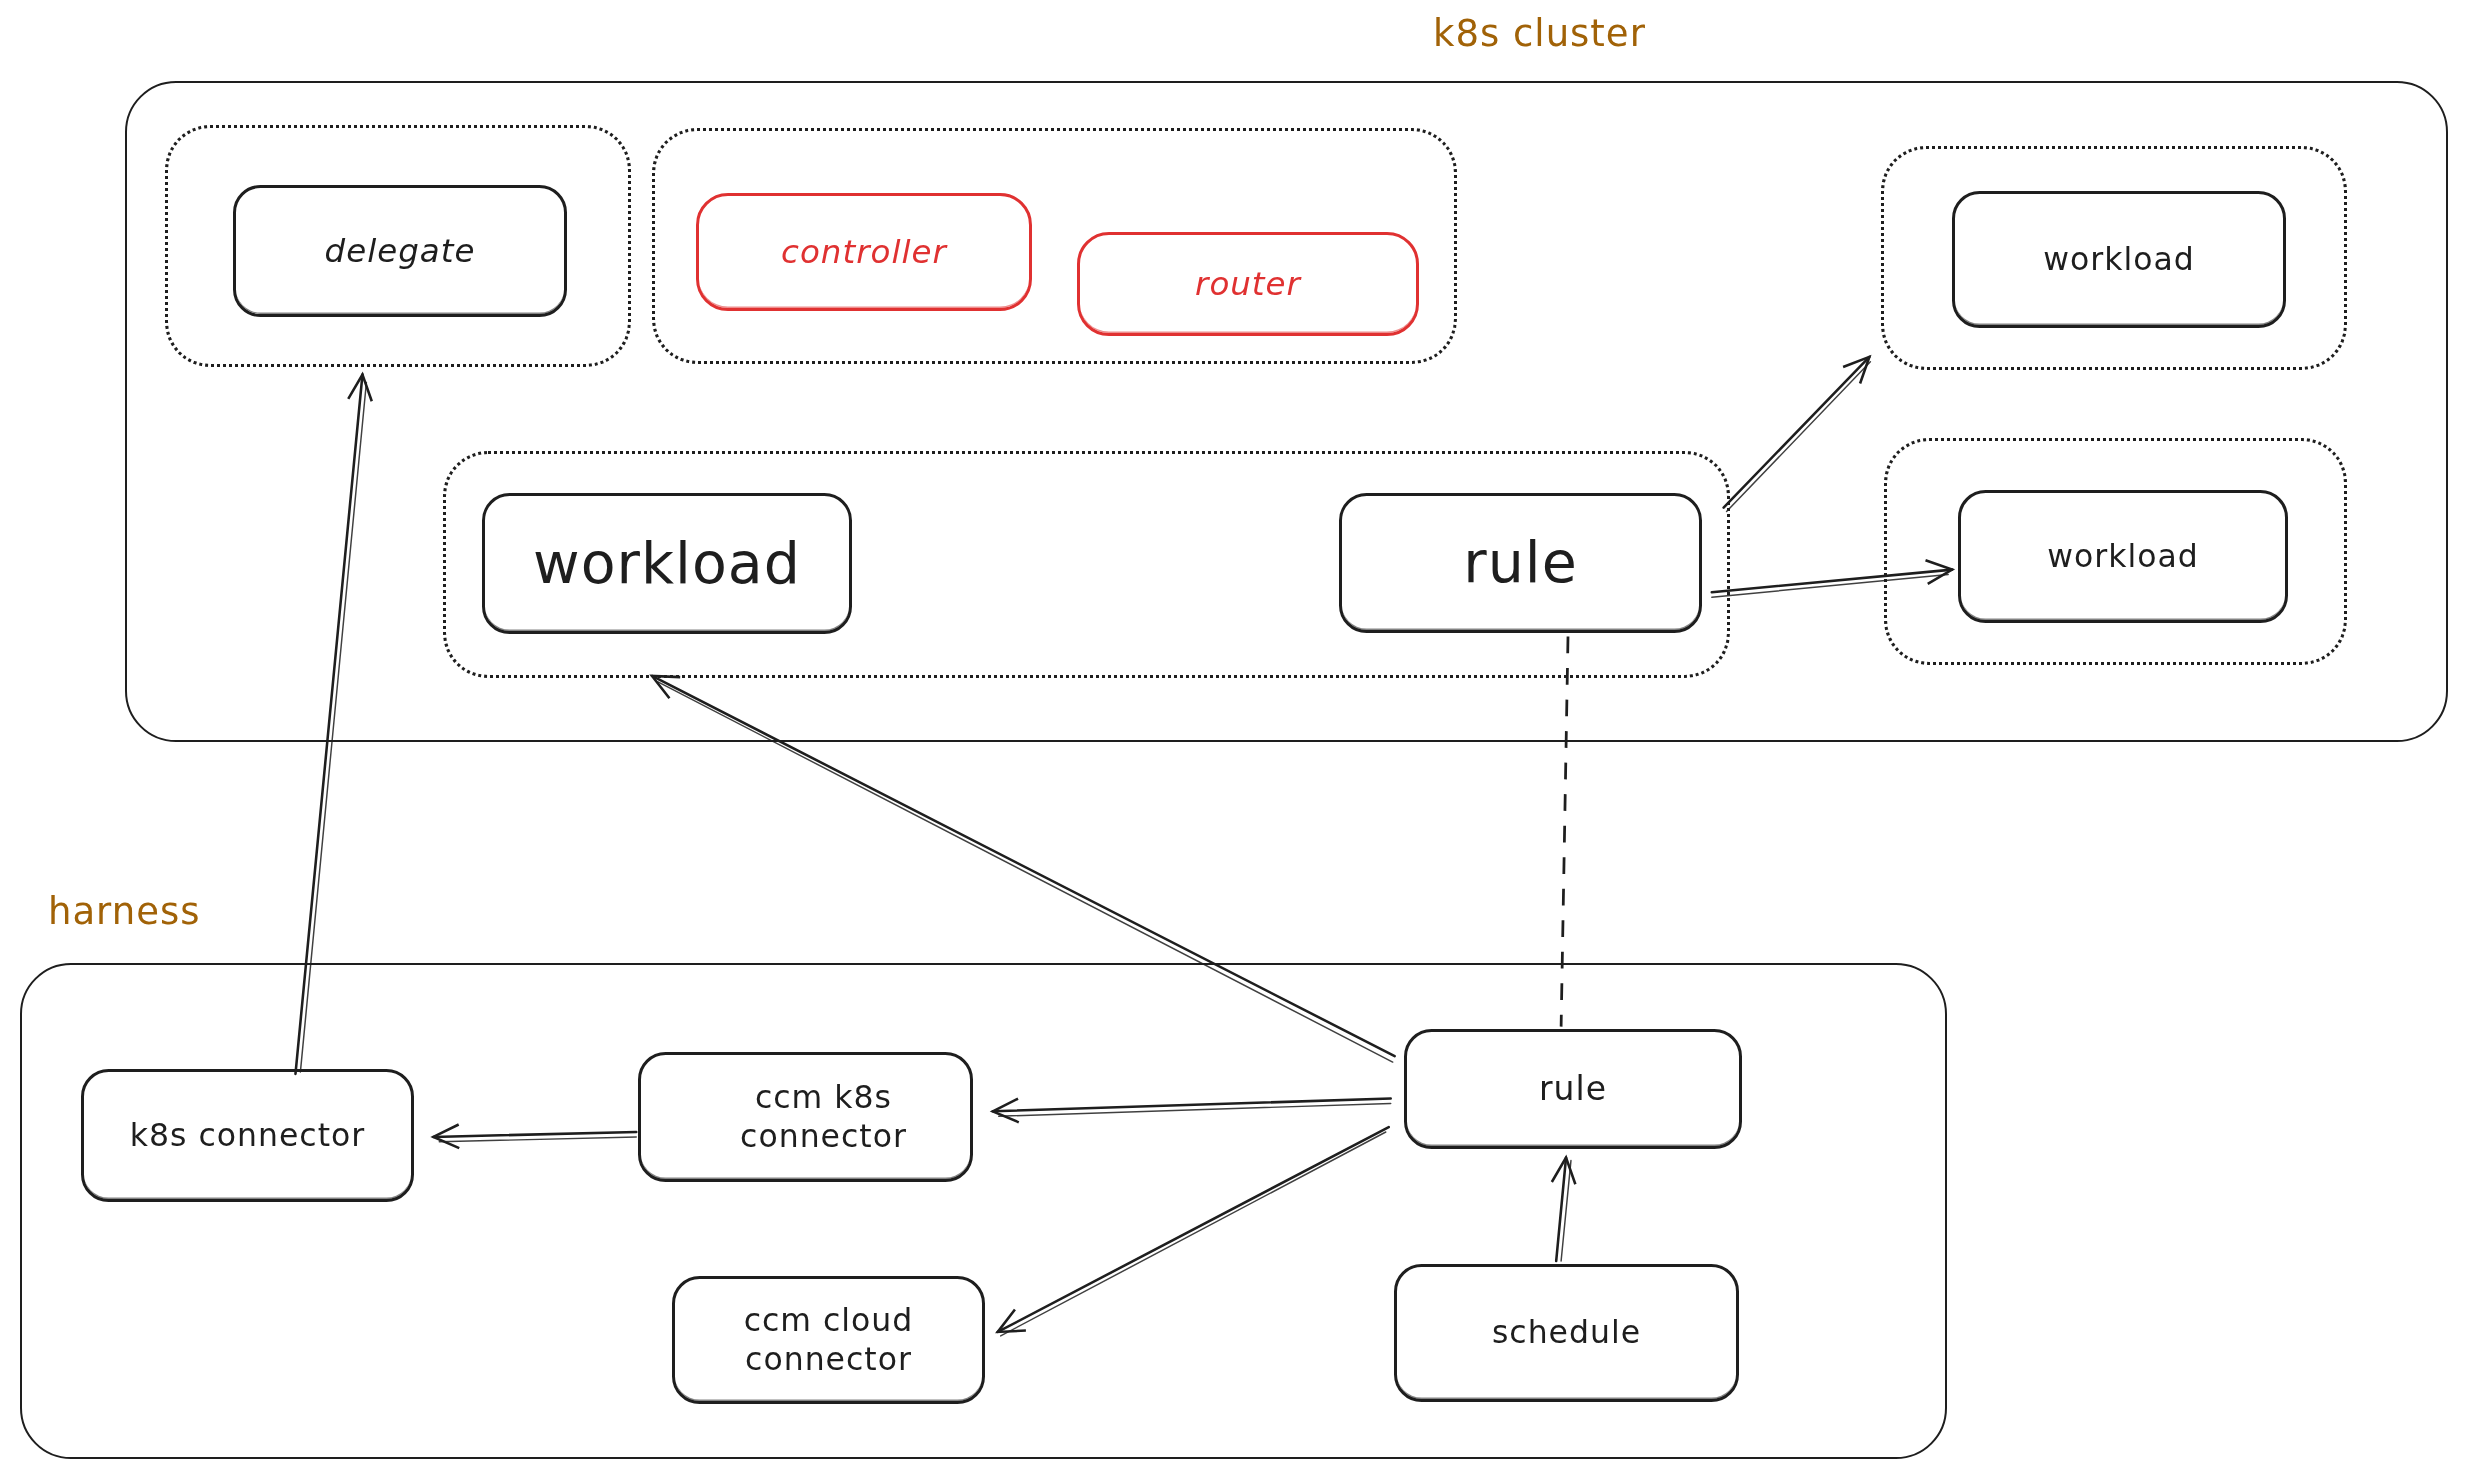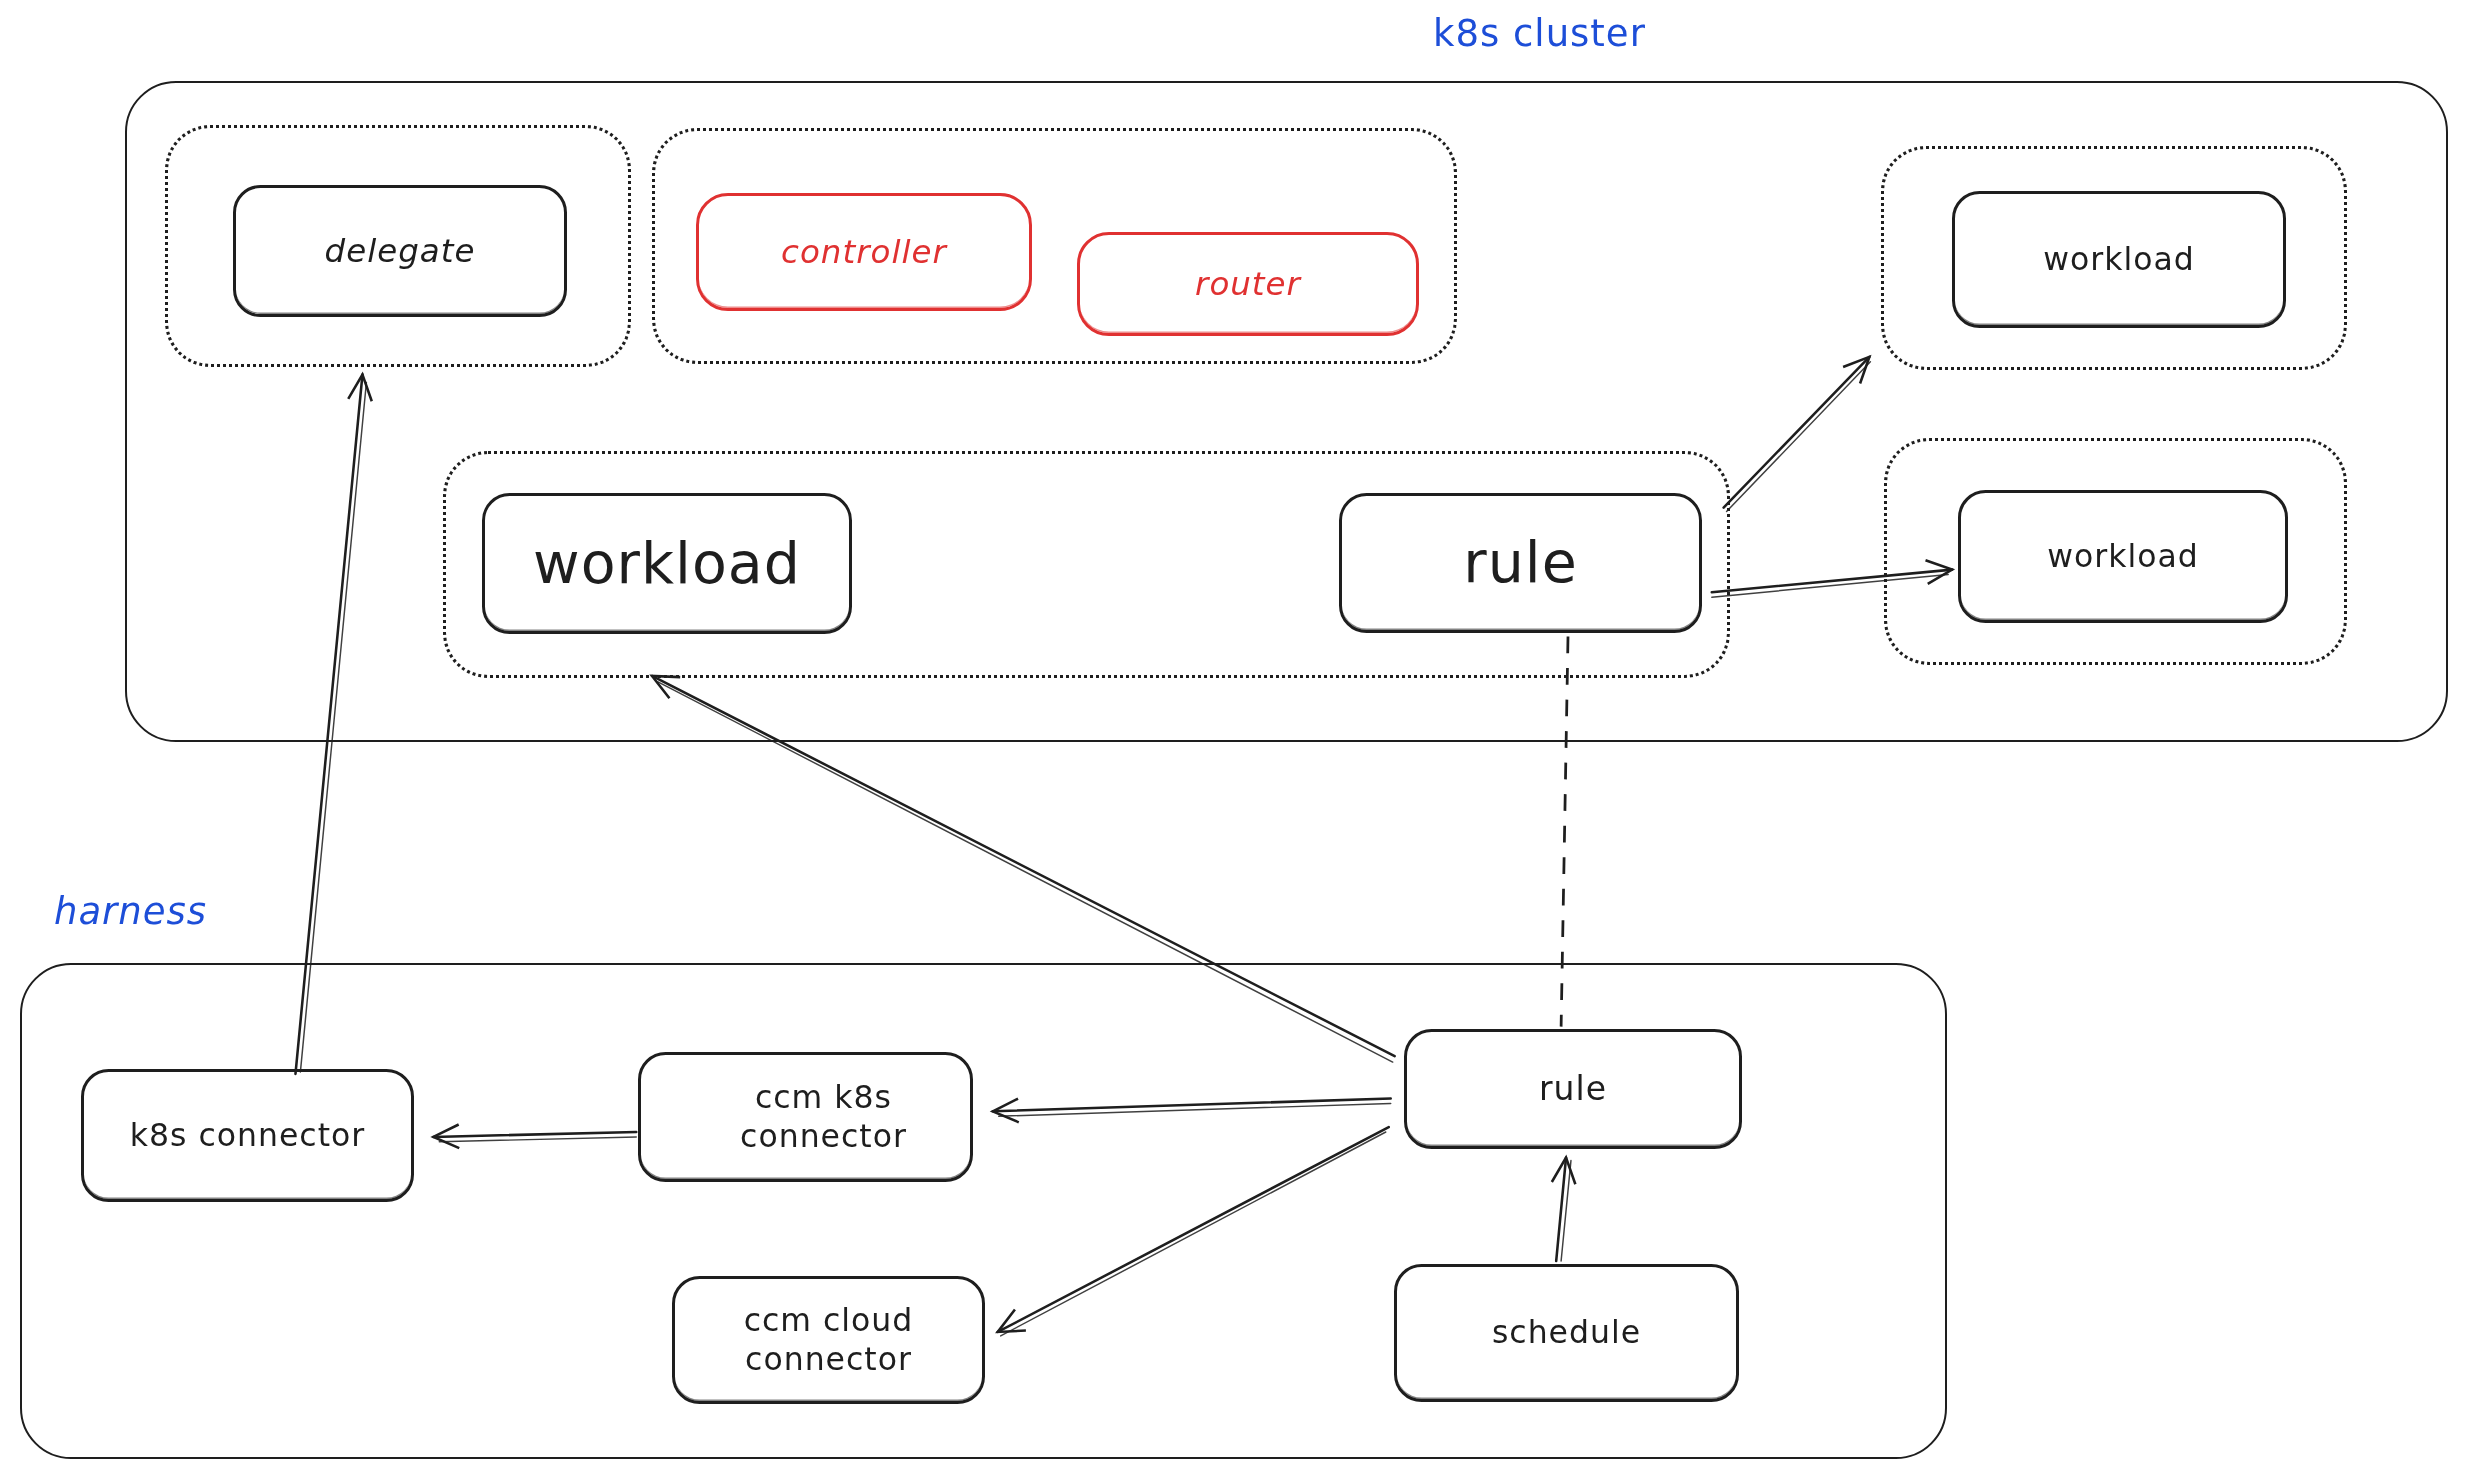--- a/index.html
+++ b/index.html
@@ -53,21 +53,21 @@
     border-radius: 32px;
   }
   .fs-32 { font-size: 31.5px; }
   .fs-33 { font-size: 32.5px; font-style: italic; }
   .fs-34 { font-size: 33px; }
   .fs-58 { font-size: 57px; letter-spacing: 2px; }
 
   .cluster-title {
     font-size: 37px;
     letter-spacing: 1px;
-    color: #1d4ed8;
+    color: #a16207;
     white-space: nowrap;
   }
 
   svg.arrows {
     position: absolute;
     left: 0; top: 0;
     width: 2483px;
     height: 1480px;
     pointer-events: none;
     z-index: 10;
@@ -109,21 +109,21 @@
   </div>
   <div class="abs node fs-58" style="left:1339px; top:493px; width:363px; height:140px;">
     <span class="label">rule</span>
   </div>
 
   <div class="abs group-box" style="left:1884px; top:438px; width:463px; height:227px;"></div>
   <div class="abs node fs-32" style="left:1958px; top:490px; width:330px; height:133px;">
     <span class="label">workload</span>
   </div>
 
-  <div class="abs cluster-title" style="left:54px; top:890px;font-style:italic;">harness</div>
+  <div class="abs cluster-title" style="left:48px; top:890px;">harness</div>
   <div class="abs cluster-box" style="left:19.7px; top:963px; width:1927px; height:496px;"></div>
 
   <div class="abs node fs-32" style="left:81px; top:1069px; width:333px; height:133px;">
     <span class="label">k8s connector</span>
   </div>
   <div class="abs node fs-32" style="left:638px; top:1052px; width:335px; height:130px;padding-left:36px;">
     <span class="label">ccm k8s
 connector</span>
   </div>
   <div class="abs node fs-34" style="left:1404px; top:1029px; width:338px; height:120px;">

